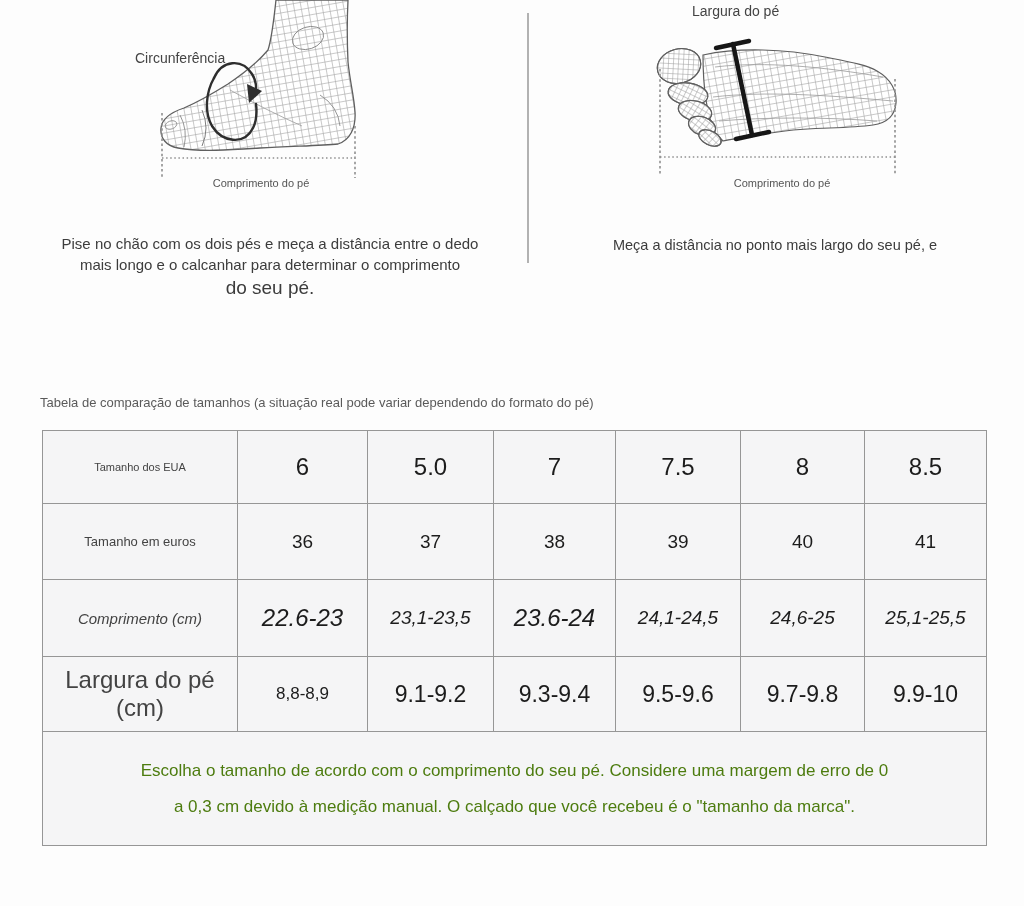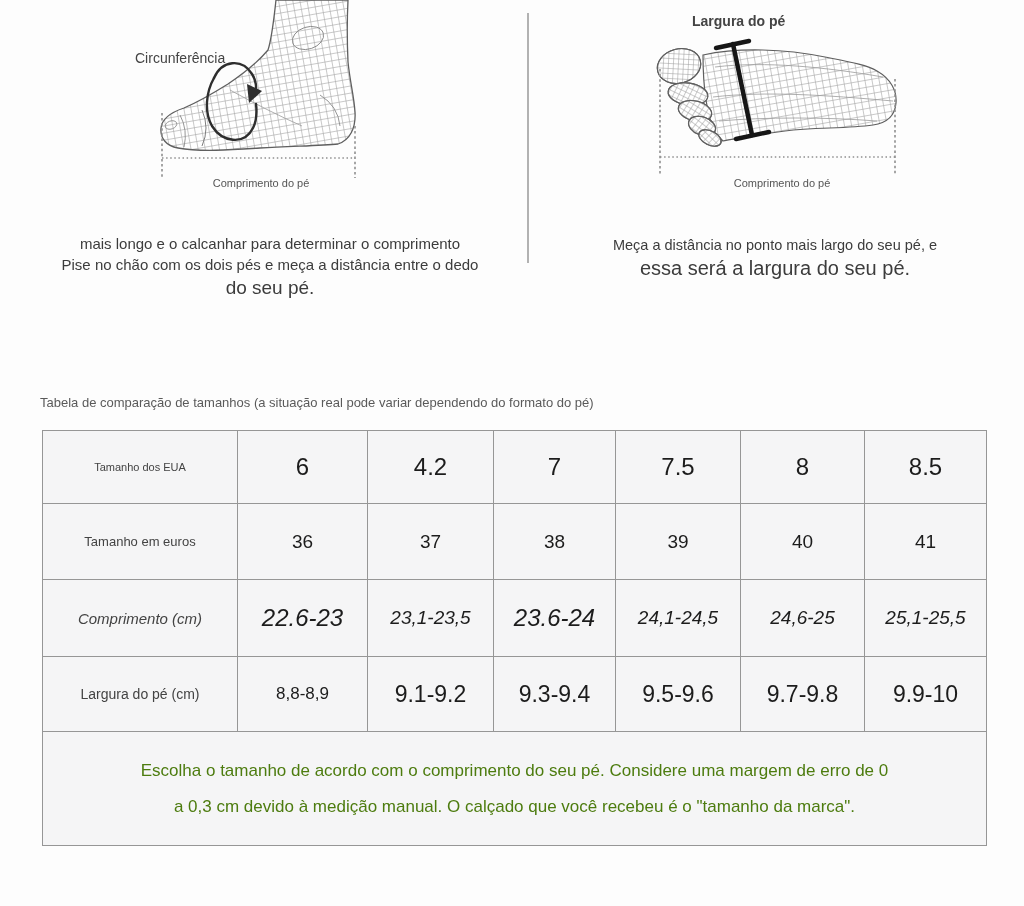--- a/index.html
+++ b/index.html
@@ -58,21 +58,21 @@
     background: #f5f5f6;
     text-align: center;
     vertical-align: middle;
     overflow: hidden;
   }
   td.lbl { color: #434343; }
   td.val { color: #1c1c1c; }
   .lf11 { font-size: 11px; }
   .lf13 { font-size: 13px; }
   .lf15 { font-size: 15px; }
-  .lf18 { font-size: 14px; }
+  .lf18 { font-size: 24px; }
   .fs17 { font-size: 17px; }
   .fs19 { font-size: 19px; }
   .fs23 { font-size: 23px; }
   .fs24 { font-size: 24px; }
   .fs26 { font-size: 19px; }
   td.note-cell {
     border-color: #aeaeae;
     color: #4d7c0f;
     font-size: 17px;
   }
@@ -176,53 +176,52 @@
         <path d="M91,134 L124,127"></path>
       </g>
 
       <g stroke="#8f8f8f" stroke-width="1.6" fill="none">
         <path d="M15,64 V170" stroke-dasharray="2.5 2.6"></path>
         <path d="M250,74 V170" stroke-dasharray="2.5 2.6"></path>
         <path d="M15,152 H250" stroke-dasharray="1.5 2.6"></path>
       </g>
     </svg>
 
-    <div class="abs diagram-label" style="left:692px; top:13px;font-weight:bold;">Largura do pé</div>
+    <div class="abs diagram-label" style="left:692px; top:3px;">Largura do pé</div>
 
     <div class="abs length-caption" style="left:682px; top:177px;">Comprimento do pé</div>
 
     <div class="abs instruction" style="left:50px; top:233px; width:440px;">
+      <div class="ln">Pise no chão com os dois pés e meça a distância entre o dedo</div>
       <div class="ln">mais longo e o calcanhar para determinar o comprimento</div>
-      <div class="ln">Pise no chão com os dois pés e meça a distância entre o dedo</div>
       <div class="ln-big">do seu pé.</div>
     </div>
 
     <div class="abs instruction instruction-right" style="left:565px; top:235px; width:420px;">
       <div class="ln">Meça a distância no ponto mais largo do seu pé, e</div>
-      <div class="ln-big">essa será a largura do seu pé.</div>
     </div>
   </div>
 
   <div class="abs table-title" style="left:40px; top:395px;">Tabela de comparação de tamanhos (a situação real pode variar dependendo do formato do pé)</div>
 
   <table class="abs size-table" style="left:42px; top:430px;">
     <colgroup>
       <col style="width:195px">
         <col style="width:130px">
         <col style="width:126px">
       <col style="width:122px">
         <col style="width:125px">
         <col style="width:124px">
         <col style="width:122px">
     </colgroup>
     <tbody>
       <tr class="r1">
         <td class="lbl lf11">Tamanho dos EUA</td>
         <td class="val fs24">6</td>
-        <td class="val fs24">4.2</td>
+        <td class="val fs24">5.0</td>
         <td class="val fs24">7</td>
         <td class="val fs24">7.5</td>
         <td class="val fs24">8</td>
         <td class="val fs24">8.5</td>
       </tr>
       <tr class="r2">
         <td class="lbl lf13">Tamanho em euros</td>
         <td class="val fs26">36</td>
         <td class="val fs26">37</td>
         <td class="val fs26">38</td>

